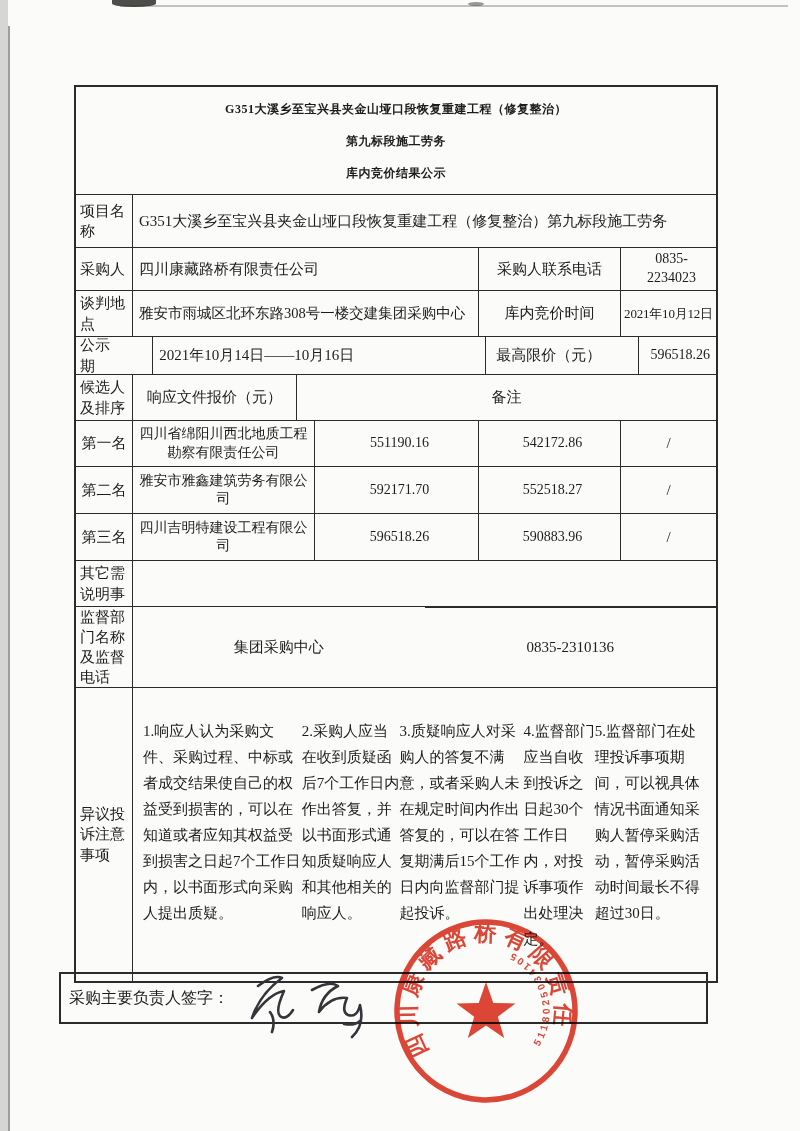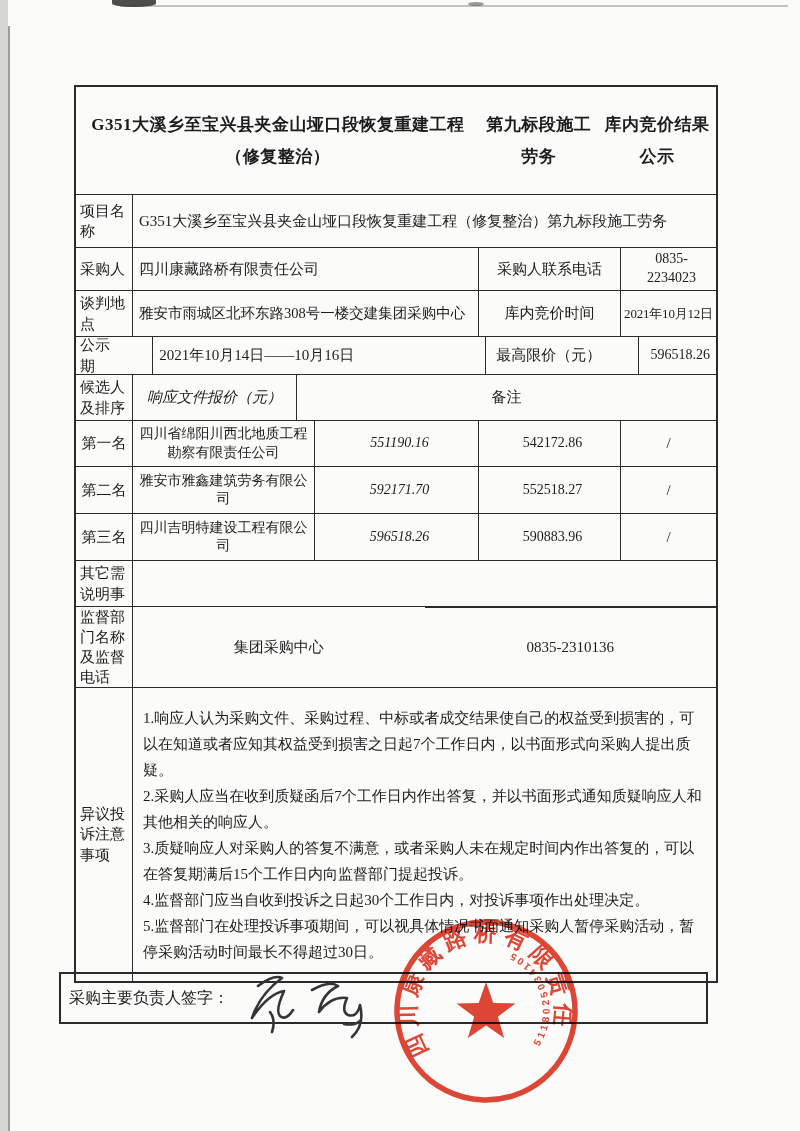--- a/index.html
+++ b/index.html
@@ -23,47 +23,47 @@
   .smudge2{position:absolute;left:468px;top:2px;width:16px;height:4px;background:#555;border-radius:50%;opacity:.6;}
 
   
   .tbl{
     position:absolute;left:74px;top:85px;width:644px;
     border:2.2px solid var(--ink);
     box-sizing:border-box;
     font-size:15px;
   }
   .title-block{
-    height:107px;display:flex;flex-direction:row;justify-content:center;align-items:center;
-    font-weight:bold;font-size:17px;line-height:32px;letter-spacing:.5px;text-align:center;
+    height:107px;display:flex;flex-direction:column;justify-content:center;align-items:center;
+    font-weight:bold;font-size:12px;line-height:32px;letter-spacing:.5px;text-align:center;
   }
   .row{display:flex;border-top:1.6px solid var(--ink);align-items:stretch;}
   .cell{
     box-sizing:border-box;display:flex;align-items:center;
     border-left:1.6px solid var(--ink);
     padding:2px 6px;line-height:1.35;
   }
   .cell.first{border-left:none;padding:2px 4px;}
   .center{justify-content:center;text-align:center;}
   .c1{width:56px;}
   .c2{width:346px;}
   .c3{width:142px;}
   .c4{width:96px;flex:1;}
   .n1{width:182px;}
-  .n2{width:164px;font-style:italic;}
+  .n2{width:164px;}
   .h52{height:52px;} .h42{height:42px;} .h45{height:45px;} .h37{height:37px;gap:26px;}
   .h46{height:46px;} .h80{height:80px;} .h293{height:293px;}
   .small{font-size:13px;letter-spacing:-.2px;padding-left:2px;padding-right:2px;}
   .num{font-size:14px;padding-left:12px;}
   .name-cell{font-size:14px;text-align:center;line-height:1.3;}
   .stack{flex:1;display:flex;flex-direction:row;border-left:1.6px solid var(--ink);box-sizing:border-box;}
   .stack > div{flex:1;display:flex;align-items:center;justify-content:center;box-sizing:border-box;}
   .stack > div + div{border-top:1.6px solid var(--ink);}
   .objection-content{
-    flex:1;display:flex;flex-direction:column;justify-content:center;
+    flex:1;display:flex;flex-direction:row;justify-content:center;
     padding:8px 10px;line-height:26px;font-size:15px;
   }
   .sig-row{
     position:absolute;left:59px;top:972px;width:649px;height:52px;
     border:2px solid var(--ink);box-sizing:border-box;
     display:flex;align-items:center;padding-left:8px;font-size:16px;
     background:transparent;
   }
   .sig-scribble{position:absolute;left:240px;top:968px;pointer-events:none;}
   .seal{

